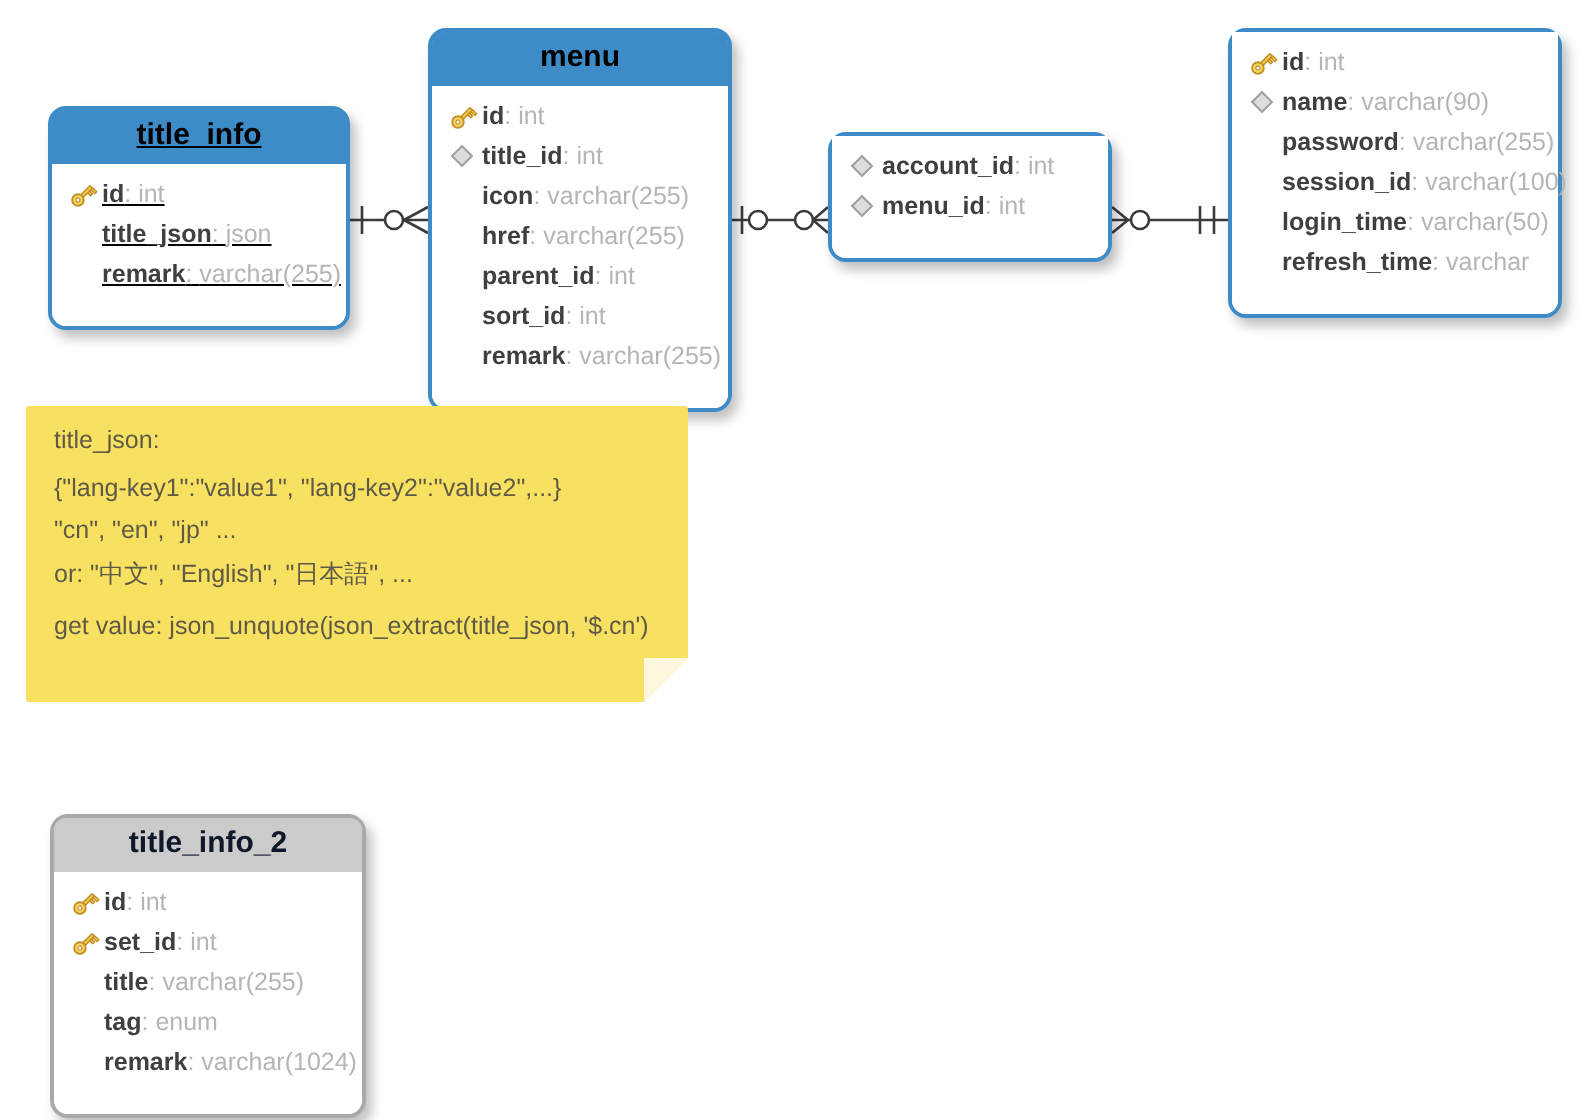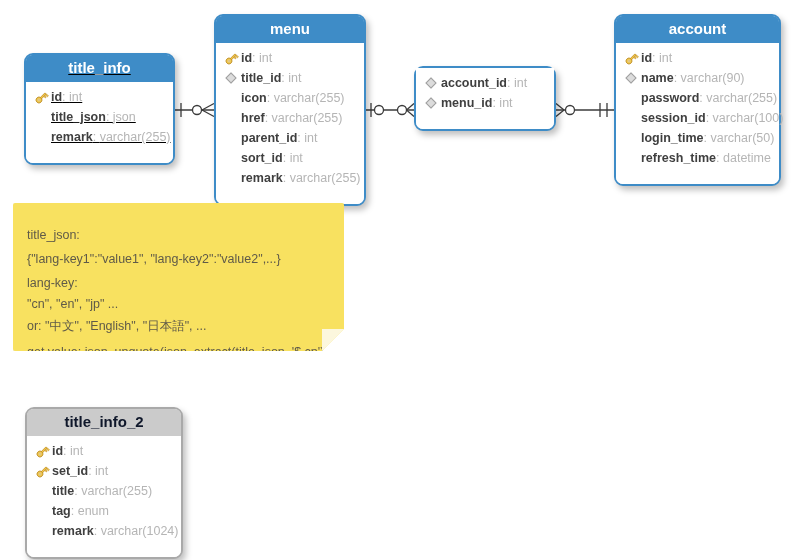--- a/index.html
+++ b/index.html
@@ -23,21 +23,21 @@
   .table.gray { border: 2px solid #a9a9a9; }
   .table-header {
     height: 27px;
     line-height: 26px;
     text-align: center;
     font-size: 15px;
     font-weight: bold;
     border-radius: 6px 6px 0 0;
     cursor: default;
   }
-  .table.blue .table-header { background: #3e8cc7; color: #ffffff; }
+  .table.blue .table-header { background: #3e8cc7; color: #000000; }
   .table.gray .table-header { background: #cbcbcb; color: #0f172a; }
   .table-body { padding: 5px 4px 16px 5px; background: #fff; border-radius: 0 0 7px 7px; }
   .row {
     display: flex;
     align-items: center;
     height: 20px;
     font-size: 12.5px;
     white-space: nowrap;
   }
   .row .icon-cell {
@@ -57,21 +57,21 @@
     transform: rotate(45deg);
   }
 
   
   .note {
     position: absolute;
     left: 13px; top: 203px;
     width: 331px; height: 148px;
     background: #f8e160;
     border-radius: 2px;
-    padding: 22px 14px;
+    padding: 7px 14px;
     clip-path: polygon(0 0, 100% 0, 100% calc(100% - 22px), calc(100% - 22px) 100%, 0 100%);
     filter: drop-shadow(2px 3px 3px rgba(0,0,0,0.25));
   }
   .note-line {
     font-size: 12.5px;
     color: #5f5a48;
     margin-top: 10px;
     white-space: nowrap;
   }
   .note-line:first-child { margin-top: 3px; }
@@ -225,21 +225,20 @@
         <span class="icon-cell">
             <span class="diamond"></span>
           </span>
         <span class="fname">menu_id</span>
           <span class="ftype">int</span>
       </div>
     </div>
   </div>
 
   <div class="table blue" style="left:614px; top:14px; width:167px;">
-    <div class="table-header">account</div>
     <div class="table-body">
       <div class="row">
         <span class="icon-cell">
             <svg width="15" height="15" viewBox="0 0 16 16">
               <g transform="rotate(-45 8 8)">
                 <rect x="6" y="7.1" width="8.2" height="1.9" rx="0.5" fill="#f2c64a" stroke="#c08f27" stroke-width="0.8"></rect>
                 <rect x="10.6" y="9" width="1.4" height="2.2" fill="#f2c64a" stroke="#c08f27" stroke-width="0.7"></rect>
                 <rect x="13" y="9" width="1.4" height="3" fill="#f2c64a" stroke="#c08f27" stroke-width="0.7"></rect>
                 <circle cx="4.2" cy="8" r="3.1" fill="#f7d45d" stroke="#c08f27" stroke-width="1"></circle>
                 <circle cx="4.2" cy="8" r="1.1" fill="#fff" stroke="#c08f27" stroke-width="0.6"></circle>
@@ -267,29 +266,28 @@
           <span class="ftype">varchar(100)</span>
       </div>
       <div class="row">
         <span class="icon-cell"></span>
         <span class="fname">login_time</span>
           <span class="ftype">varchar(50)</span>
       </div>
       <div class="row">
         <span class="icon-cell"></span>
         <span class="fname">refresh_time</span>
-          <span class="ftype">datetime</span>
+          <span class="ftype">varchar</span>
       </div>
     </div>
   </div>
 
   <div class="note">
     <div class="note-line">title_json:</div>
     <div class="note-line">{"lang-key1":"value1", "lang-key2":"value2",...}</div>
-    <div class="note-line">lang-key:</div>
     <div class="note-line tight">"cn", "en", "jp" ...</div>
     <div class="note-line tight">or: "中文", "English", "日本語", ...</div>
     <div class="note-line">get value: json_unquote(json_extract(title_json, '$.cn')</div>
     <div class="note-fold"></div>
   </div>
 
   <div class="table gray" style="left:25px; top:407px; width:158px;">
     <div class="table-header">title_info_2</div>
     <div class="table-body">
       <div class="row">

